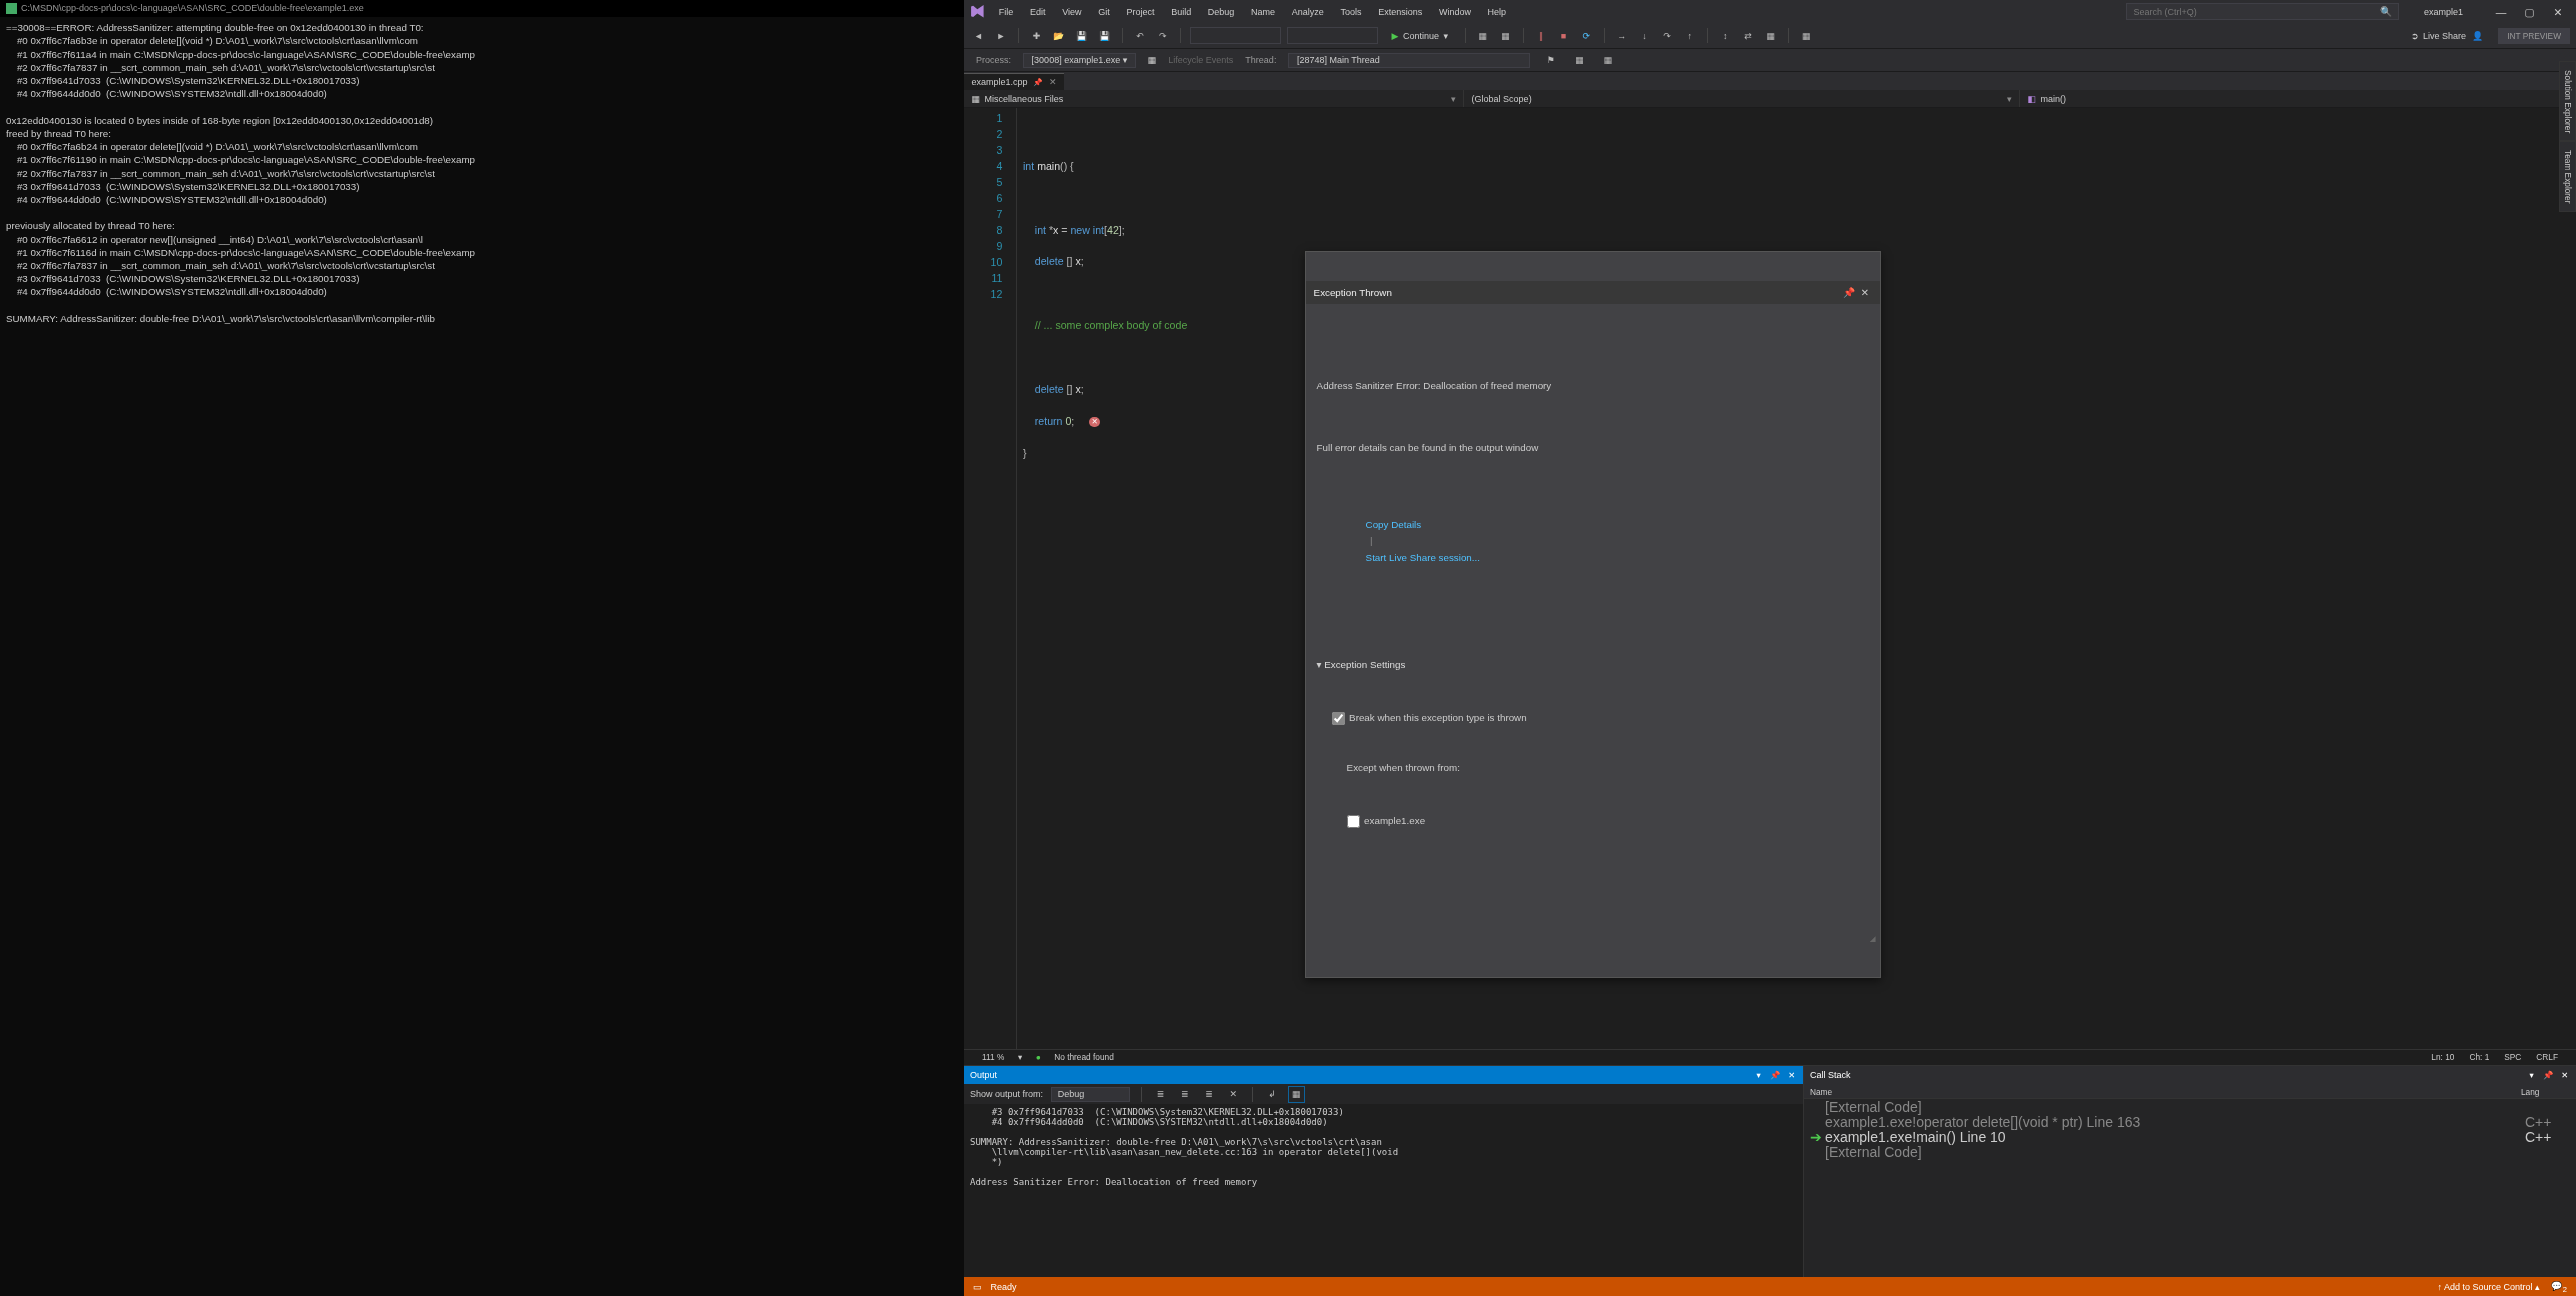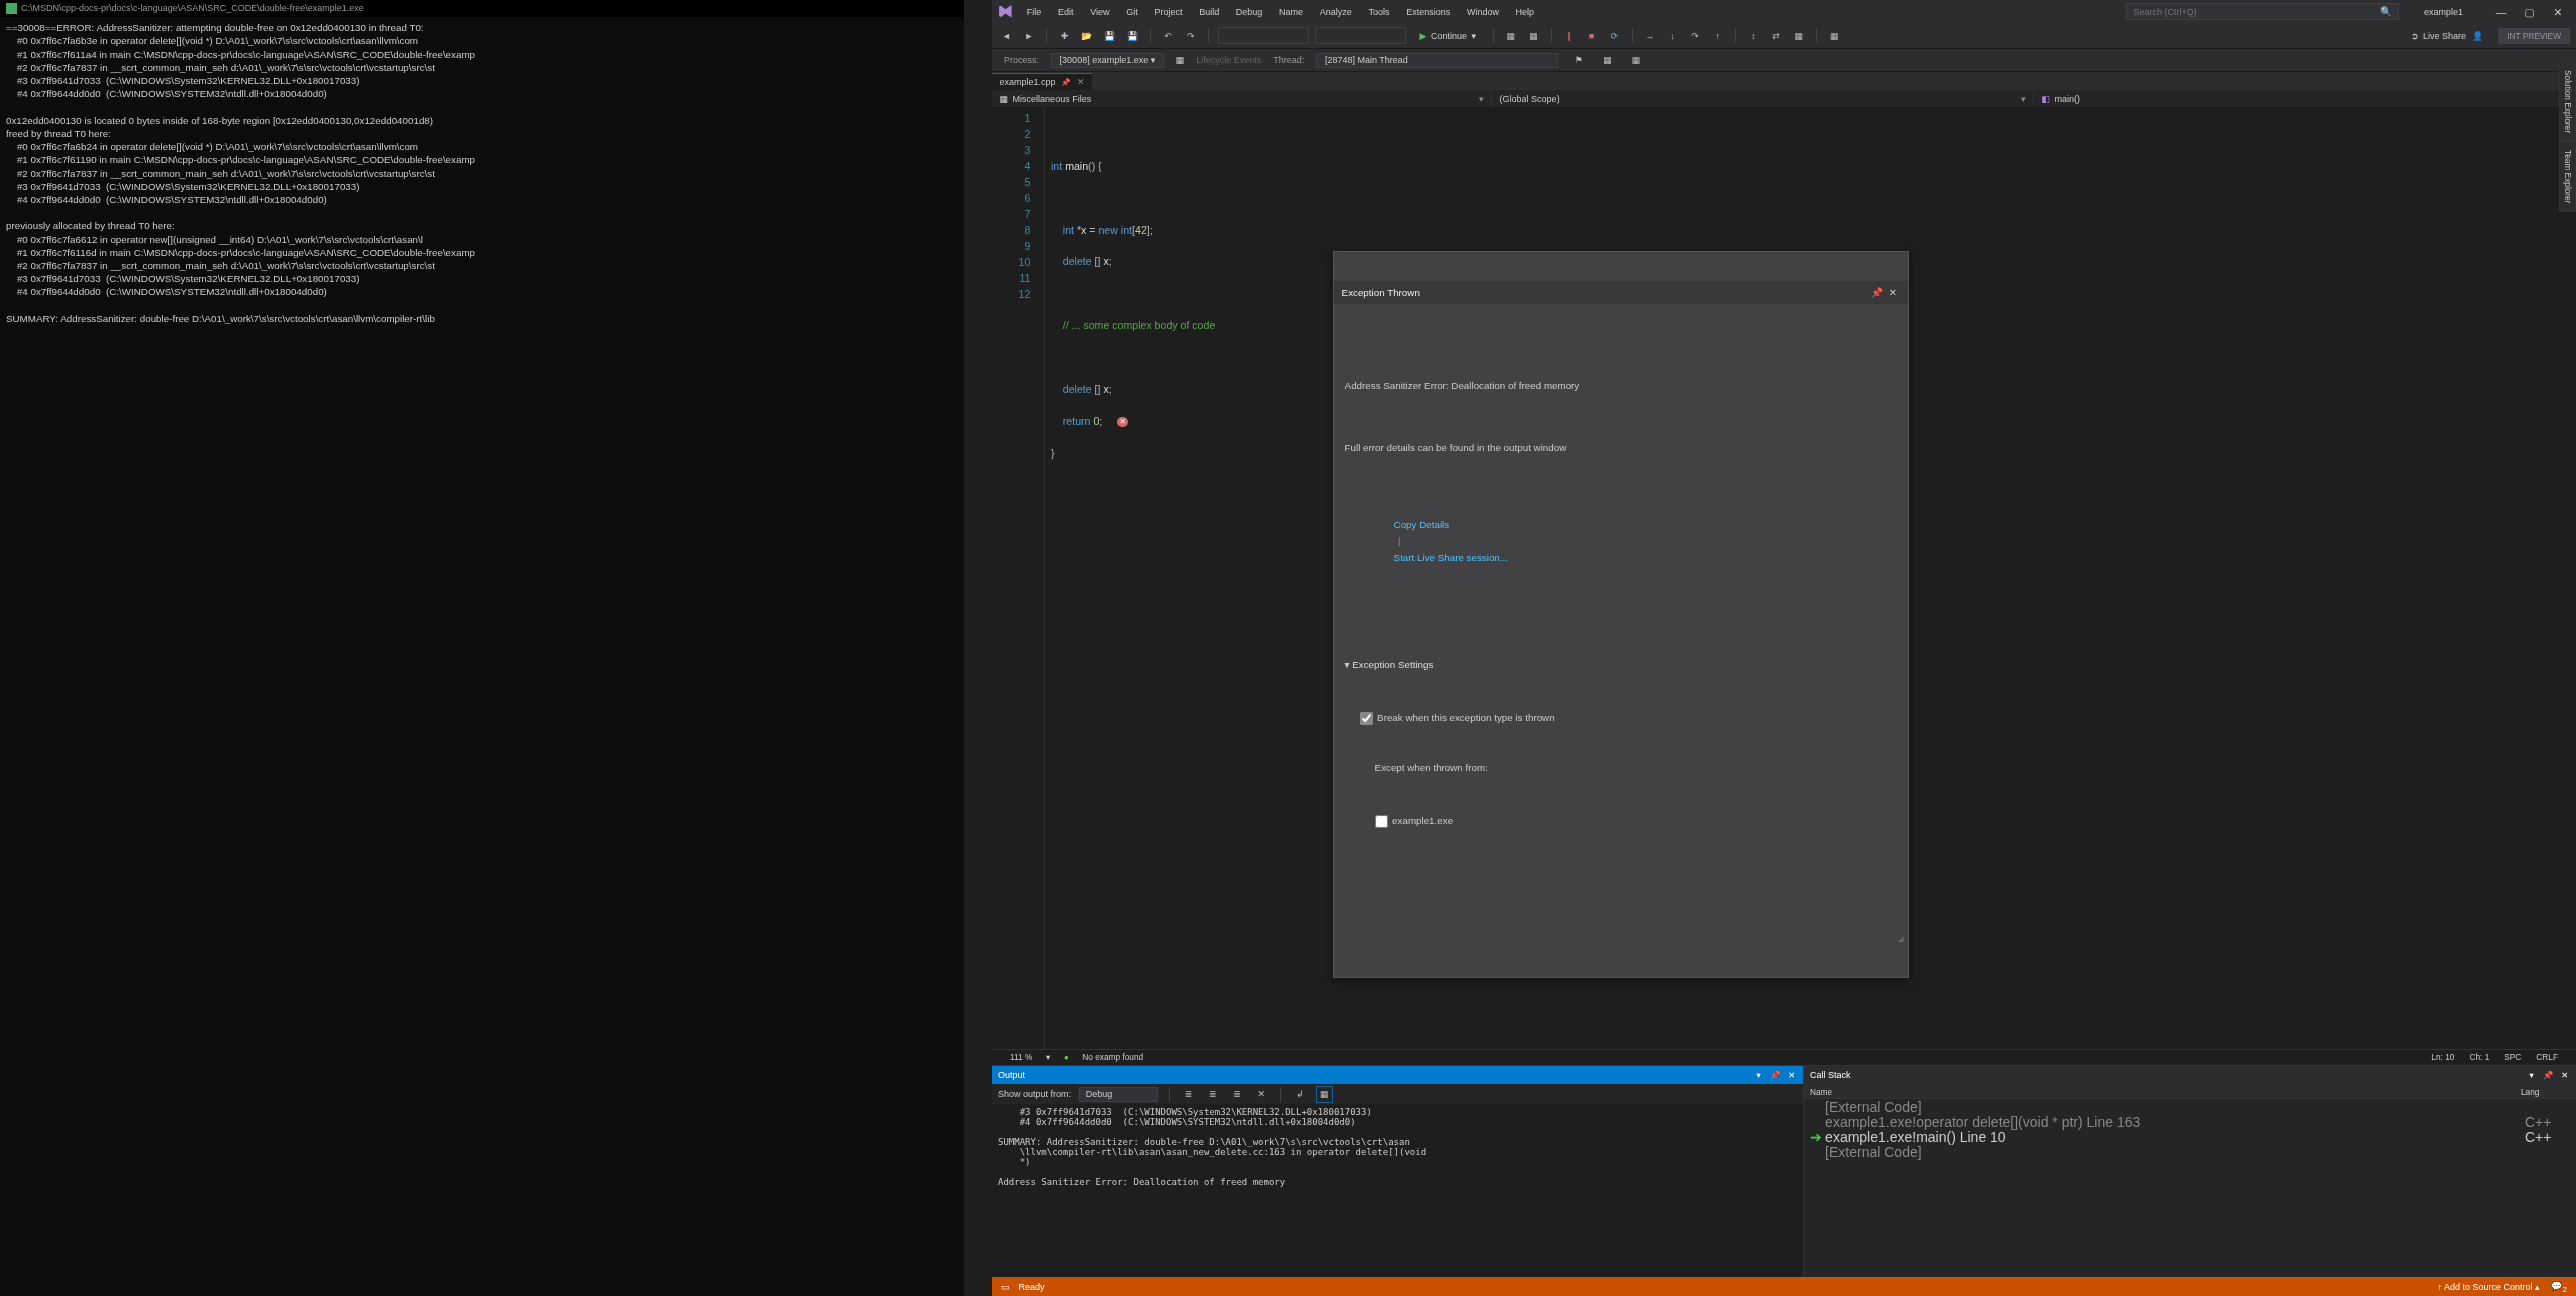--- a/index.html
+++ b/index.html
@@ -2,21 +2,21 @@
 <html style="font-size:12px"><head>
 <meta charset="utf-8">
 <style>
 * { margin: 0; padding: 0; box-sizing: border-box; font-family: "Segoe UI", sans-serif; }
 body { background: #1e1e1e; color: #ccc; font-size: 9px; overflow: hidden; width: 2576px; height: 1297px; transform-origin: 0 0; }
 .root { display: flex; height: 100%; }
 .terminal-pane { width: 964px; background: #0c0c0c; color: #ccc; font-family: Consolas, monospace; font-size: 9.8px; display: flex; flex-direction: column; }
 .terminal-title { background: #000; padding: 3px 6px; display: flex; align-items: center; gap: 4.5px; font-size: 9px; color: #999; }
 .terminal-title .icon { width: 10.6px; height: 10.6px; background: #4a6; display: inline-block; }
 .terminal-body { padding: 4.5px 6px; white-space: pre; line-height: 1.35; overflow: hidden; }
-.vs-pane { flex: 1; background: #c4b5fd; display: flex; flex-direction: column; position: relative; margin-left: 28px; }
+.vs-pane { flex: 1; background: #c4b5fd; display: flex; flex-direction: column; position: relative; }
 .vs-menubar { height: 23px; background: #2d2d30; display: flex; align-items: center; padding: 0 4.5px; gap: 1.5px; }
 .vs-logo { width: 16.7px; height: 16.7px; margin-right: 4.5px; }
 .vs-menu-item { padding: 3px 7.6px; color: #ccc; cursor: default; }
 .vs-search { margin-left: auto; display: flex; align-items: center; background: #333337; border: 0.8px solid #3f3f46; padding: 1.5px 6px; width: 273px; height: 16.7px; }
 .vs-search input { background: transparent; border: none; color: #999; outline: none; flex: 1; font-size: 9px; }
 .vs-search .search-icon { color: #999; font-size: 9.8px; }
 .vs-solution-name { color: #ccc; margin: 0 23px; }
 .vs-winbtn { width: 27px; text-align: center; color: #ccc; font-size: 10.6px; }
 .vs-toolbar { height: 26px; background: #2d2d30; border-bottom: 0.8px solid #1b1b1c; display: flex; align-items: center; padding: 0 6px; gap: 6px; }
 .tb-btn { width: 16.7px; height: 16.7px; display: inline-flex; align-items: center; justify-content: center; color: #bbb; font-size: 9px; }
@@ -292,21 +292,21 @@
               <div class="ex-resize">◢</div>
             </div>
 
           </div>
         </div>
 
         <div class="vs-statusstrip">
           <span>111 %</span>
           <span>▾</span>
           <span class="ok">●</span>
-          <span>No examp found</span>
+          <span>No thread found</span>
           <div class="right">
             <span>Ln: 10</span>
             <span>Ch: 1</span>
             <span>SPC</span>
             <span>CRLF</span>
           </div>
         </div>
 
         <div class="vs-bottom">
           <div class="vs-output">

